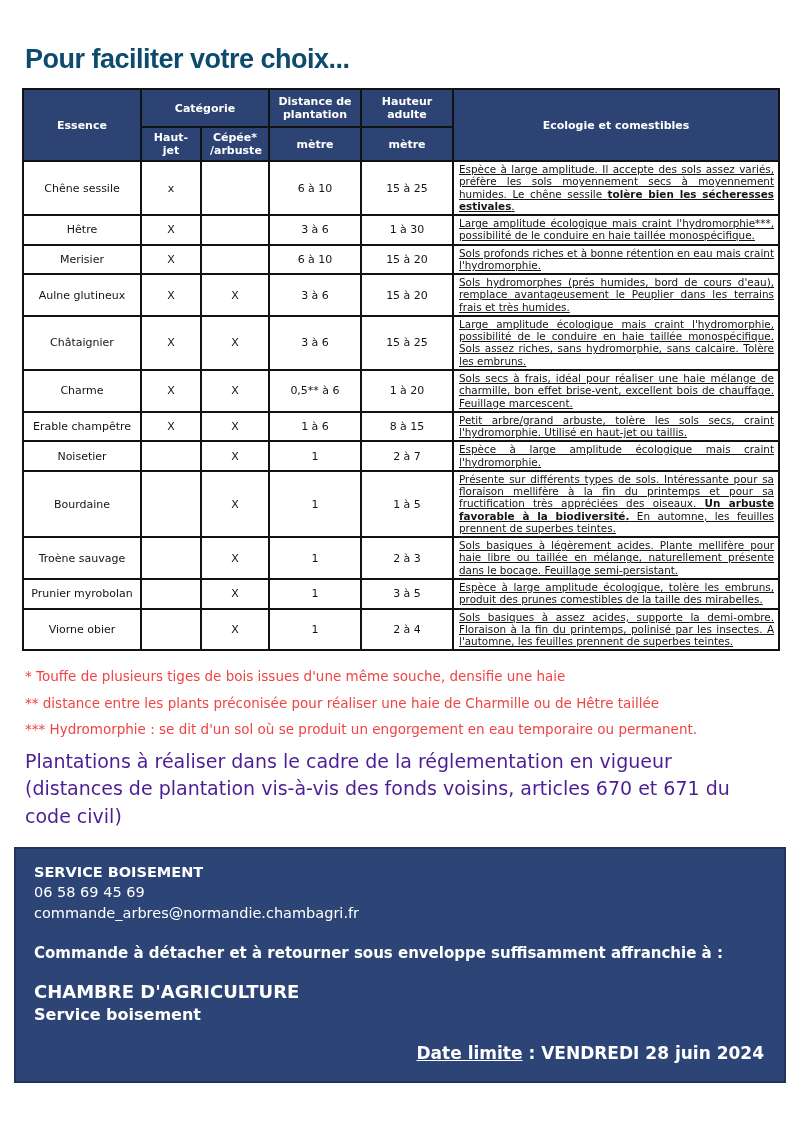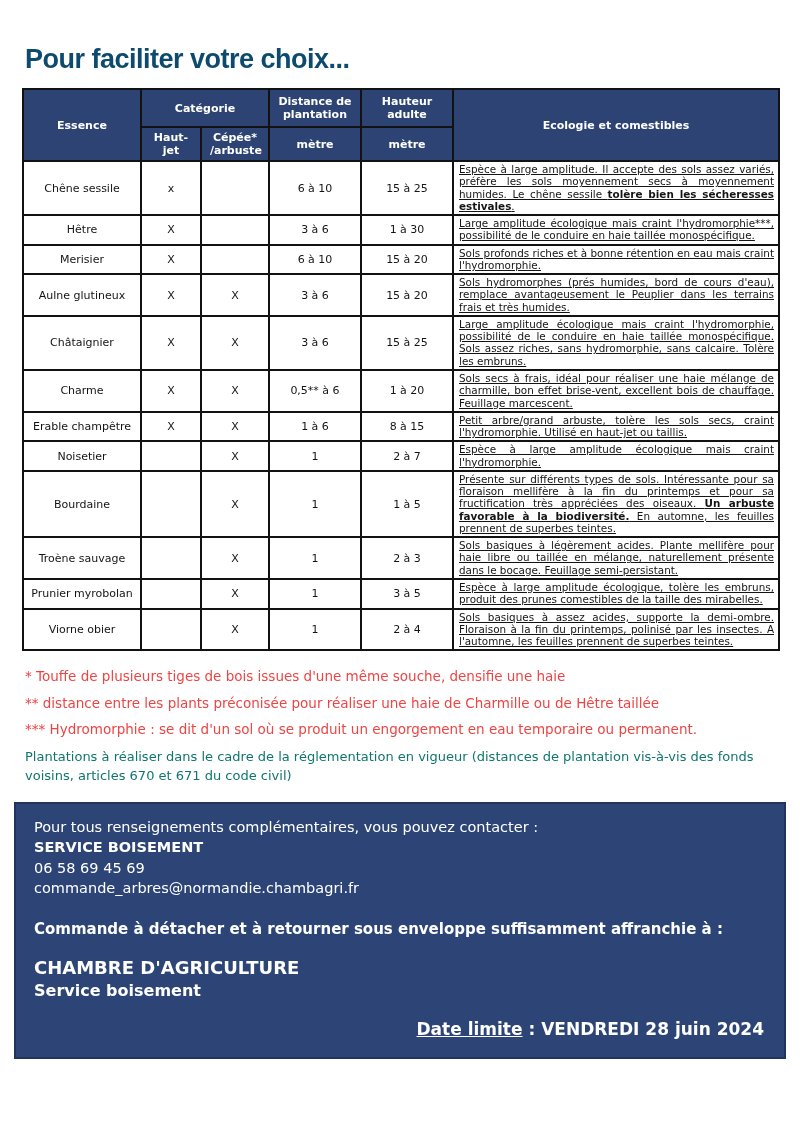--- a/index.html
+++ b/index.html
@@ -50,22 +50,22 @@
     vertical-align:top;
     padding:1px 4px 2px 5px;
     text-decoration:underline;
   }
   .td-eco b { font-weight:bold; }
 
   .footnotes { margin:17px 25px 0 25px; font-size:13.5px; color:#ef4444; }
   .footnotes p { margin:0 0 9px 0; line-height:1.3; }
   .reg-note {
     margin:8px 30px 0 25px;
-    font-size:13px;
-    color:#0f766e;
+    font-size:19px;
+    color:#4c1d95;
     line-height:1.45;
   }
 
   .contact-box {
     box-sizing:border-box;
     margin:16px 0 0 14px;
     width:772px;
     background:#2d4576;
     border:2px solid #20345c;
     color:#ffffff;
@@ -216,21 +216,20 @@
 
   <div class="footnotes">
     <p>* Touffe de plusieurs tiges de bois issues d'une même souche, densifie une haie</p>
     <p>** distance entre les plants préconisée pour réaliser une haie de Charmille ou de Hêtre taillée</p>
     <p>*** Hydromorphie : se dit d'un sol où se produit un engorgement en eau temporaire ou permanent.</p>
   </div>
 
   <p class="reg-note">Plantations à réaliser dans le cadre de la réglementation en vigueur (distances de plantation vis-à-vis des fonds voisins, articles 670 et 671 du code civil)</p>
 
   <div class="contact-box">
-    <div class="cb-line">Pour tous renseignements complémentaires, vous pouvez contacter :</div>
     <div class="cb-line cb-bold">SERVICE BOISEMENT</div>
     <div class="cb-line">06 58 69 45 69</div>
     <div class="cb-line">commande_arbres@normandie.chambagri.fr</div>
     <div class="cb-commande">Commande à détacher et à retourner sous enveloppe suffisamment affranchie à :</div>
     <div class="cb-org">CHAMBRE D'AGRICULTURE</div>
     <div class="cb-sub">Service boisement</div>
     <div class="cb-deadline"><span class="underline">Date limite</span><span> : VENDREDI 28 juin 2024</span></div>
   </div>
 
 </div>

